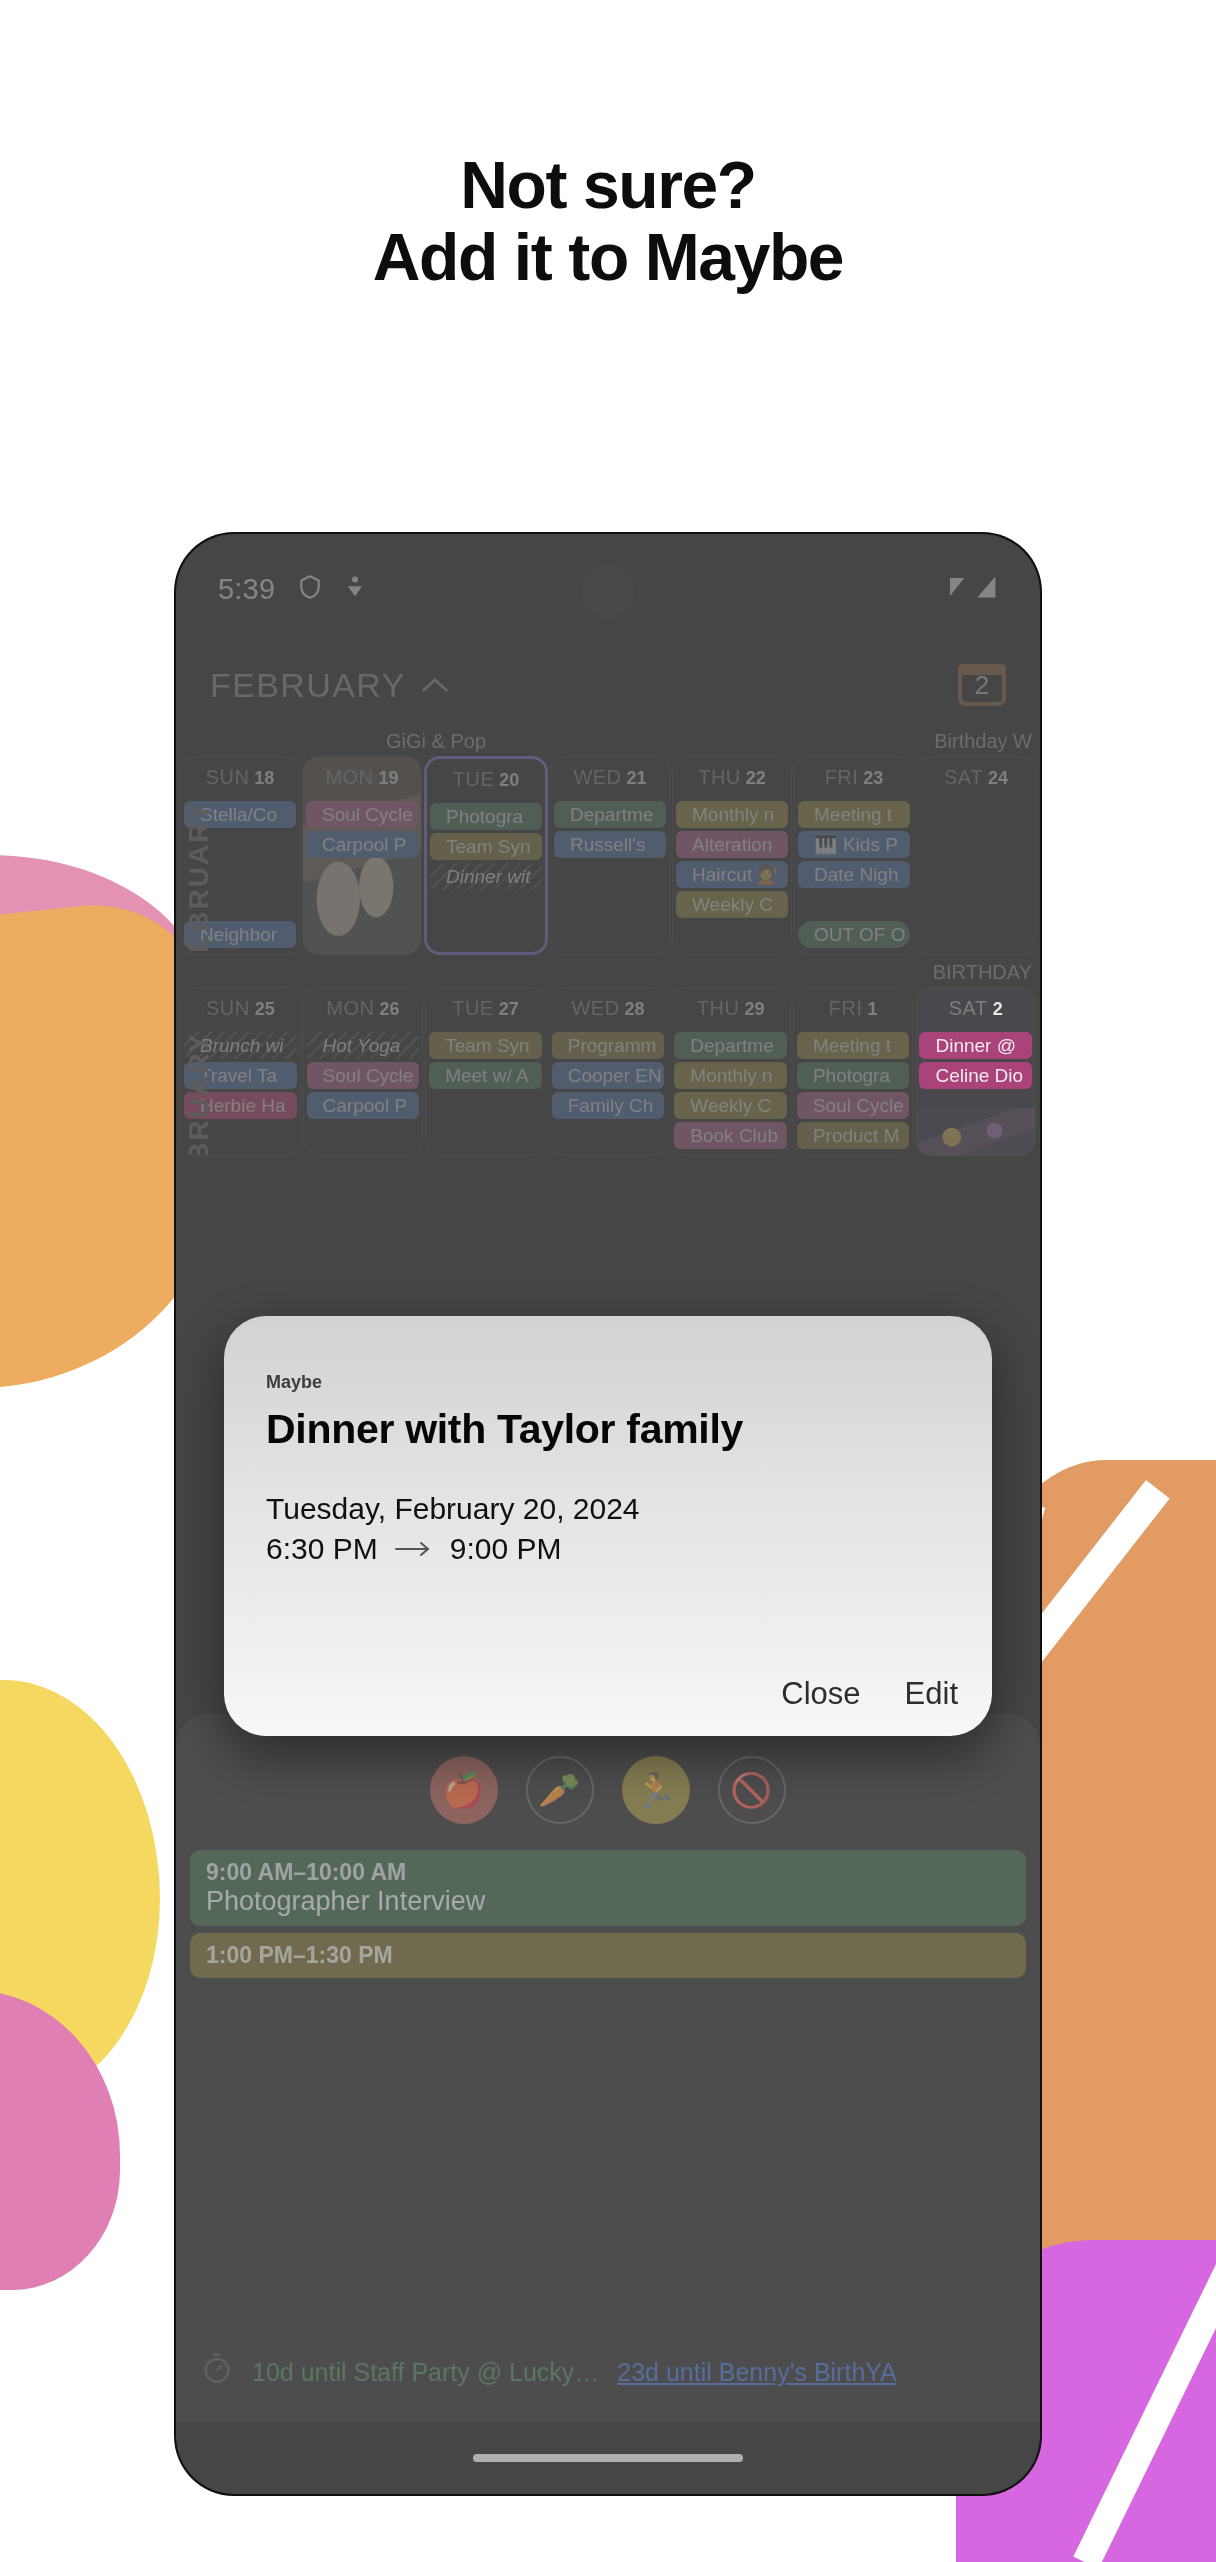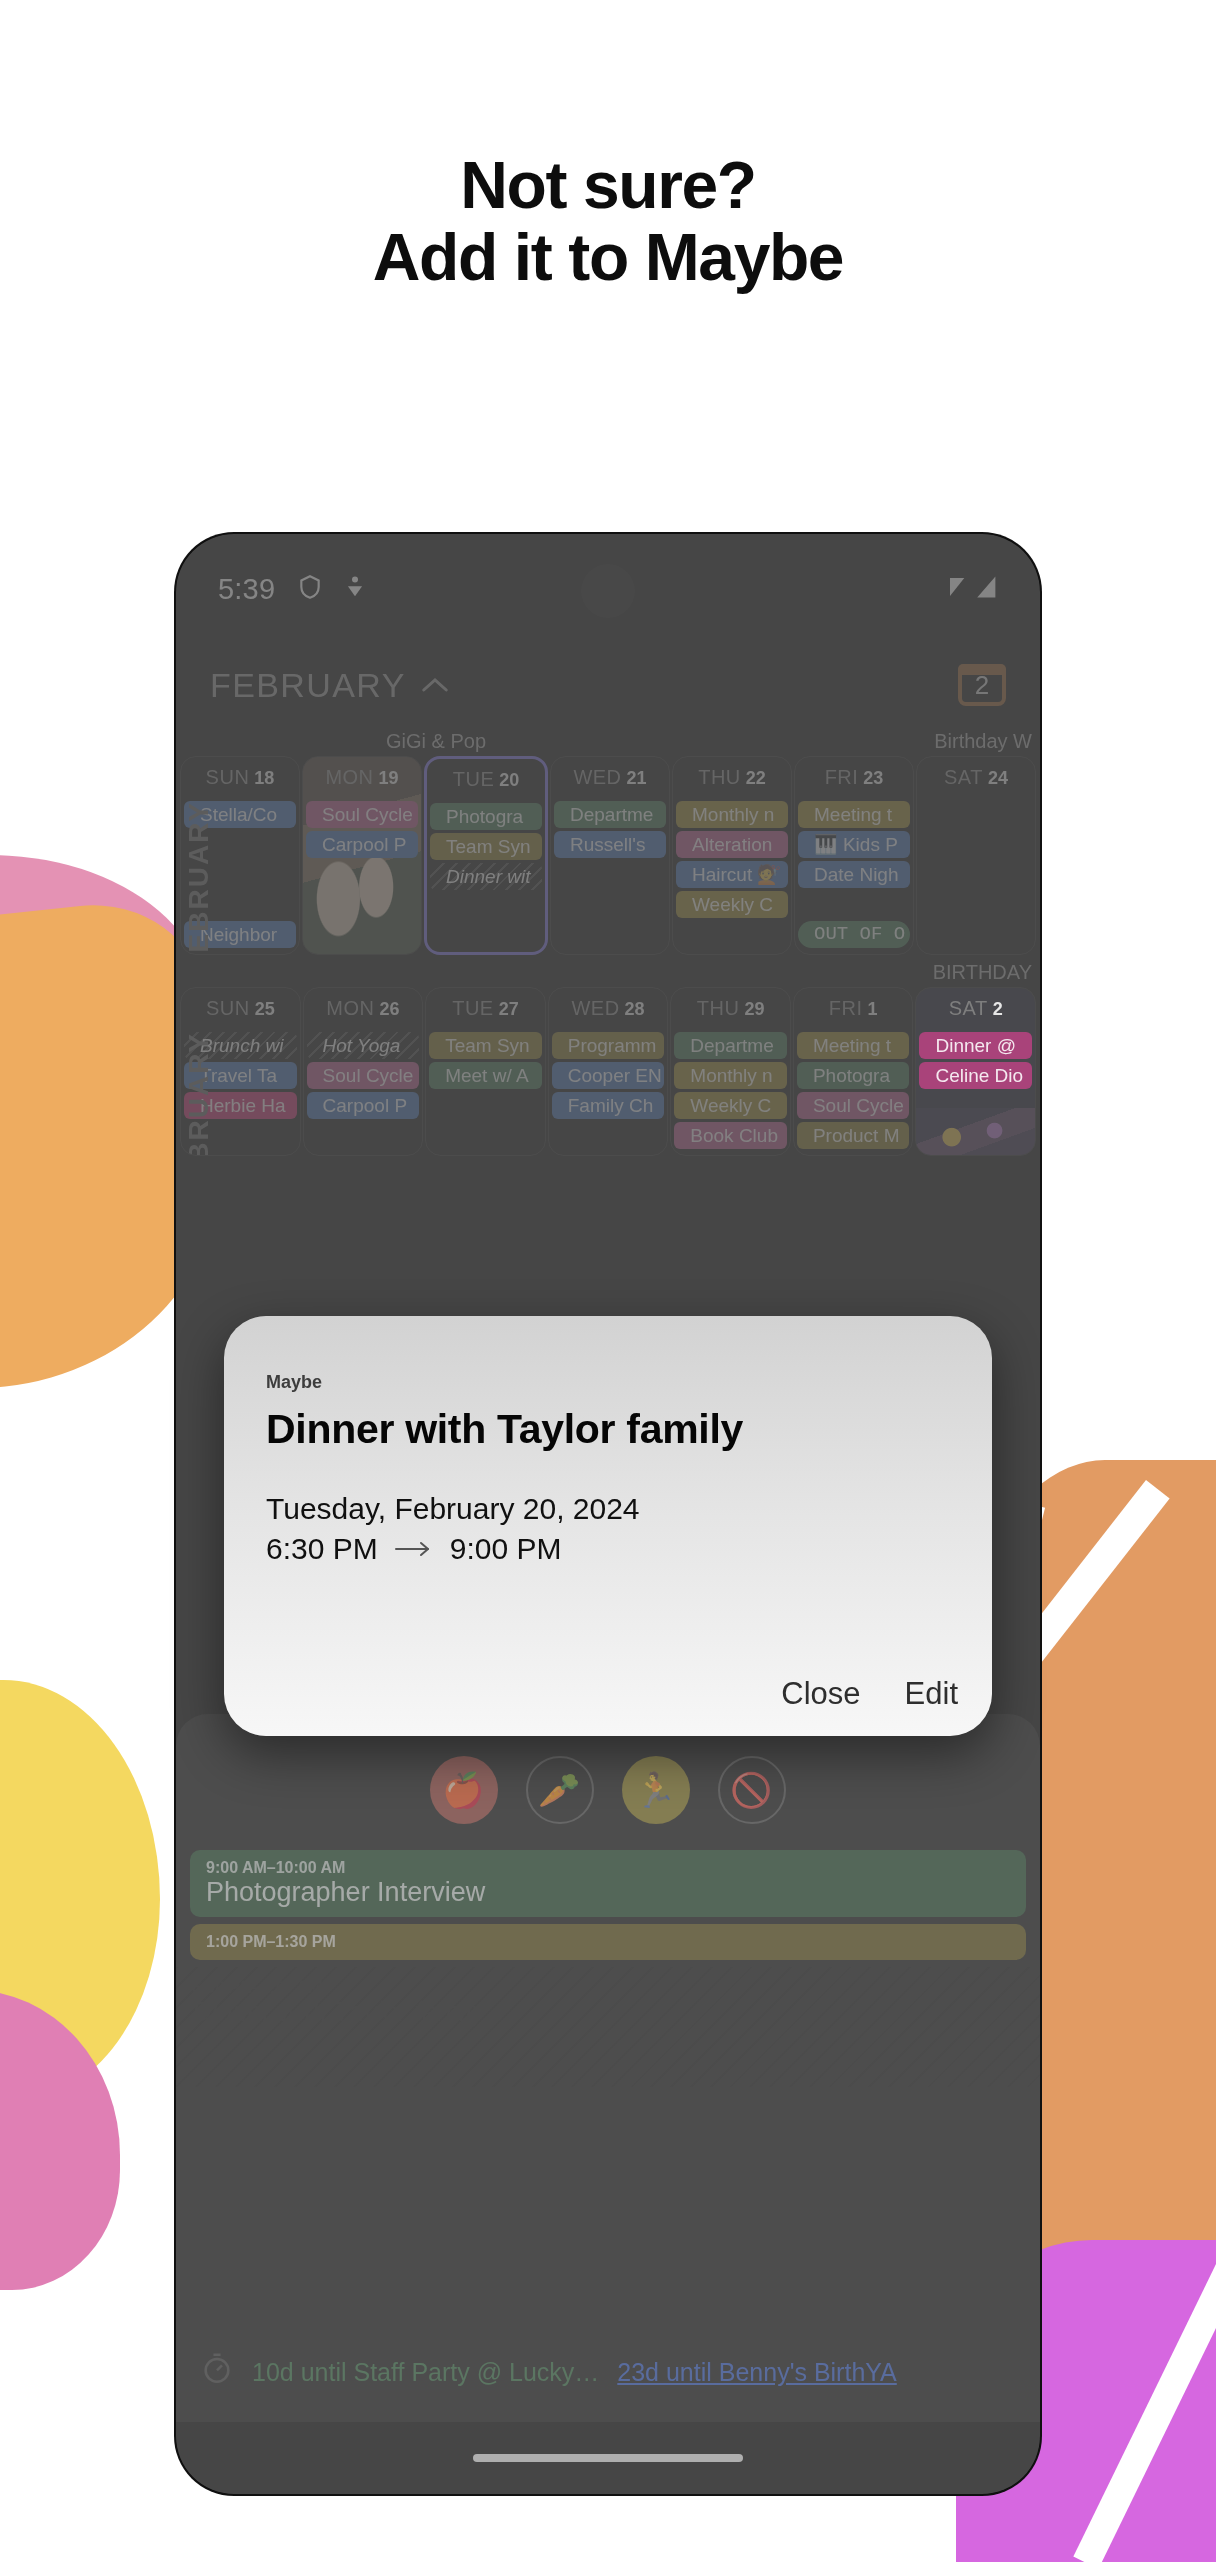--- a/index.html
+++ b/index.html
@@ -129,21 +129,21 @@
   .chip {
     border-radius: 6px; height: 27px; line-height: 27px; padding: 0 16px;
     font-size: 19px; color: rgba(255,255,255,.88);
     white-space: nowrap; overflow: hidden; text-overflow: clip;
   }
   .chip.ghost {
     background: transparent; color: #e8e8e8; font-style: italic;
     background-image: repeating-linear-gradient(135deg,
       rgba(255,255,255,.20) 0 2px, transparent 2px 9px);
   }
-  .chip.pill { border-radius: 14px; text-align: right; font-family: Liberation Mono, monospace; }
+  .chip.pill { border-radius: 14px; text-align: right; }
   .spacer { height: 27px; }
   .daybg {
     position: absolute; inset: 0; background-size: cover; opacity: .95;
   }
   .photo-mon19 {
     background-image:
       radial-gradient(ellipse at 30% 72%, #d8c3ad 0 18%, transparent 19%),
       radial-gradient(ellipse at 62% 66%, #e2cbb4 0 16%, transparent 17%),
       linear-gradient(165deg,#3b2f26 0 30%,#6d5a43 30% 55%,#2e3b2a 55% 100%);
   }
@@ -176,21 +176,21 @@
   }
   .habit.apple { background: #9b4238; }
   .habit.carrot{ background: transparent; border: 2px solid #4a4a4a; }
   .habit.run   { background: #8a7a1c; }
   .habit.drink { background: transparent; border: 2px solid #4a4a4a; }
 
   .devent {
     margin: 0 14px 7px 14px; border-radius: 10px; padding: 9px 16px;
     color: rgba(255,255,255,.82);
   }
-  .devent .dt { font-size: 16px; font-weight: 600; opacity: .9; }
+  .devent .dt { font-size: 23px; font-weight: 600; opacity: .9; }
   .devent .dn { font-size: 27px; }
   .dev-green { background: #1f4a2c; }
   .dev-olive { background: #5e5112; display: flex; gap: 14px; align-items: baseline; }
   .dev-maybe {
     background: transparent; color: #111; min-height: 120px;
     background-image: repeating-linear-gradient(135deg,
       rgba(0,0,0,.22) 0 2px, transparent 2px 14px);
     margin: 0 0 7px 0; border-radius: 0; padding: 12px 16px;
   }
   .dev-maybe .dt { color: #111; font-weight: bold; font-style: italic; }

